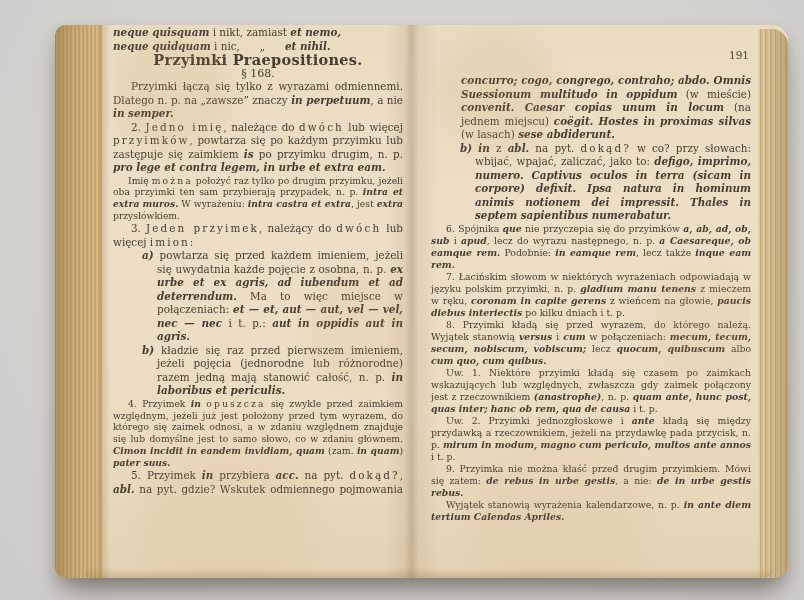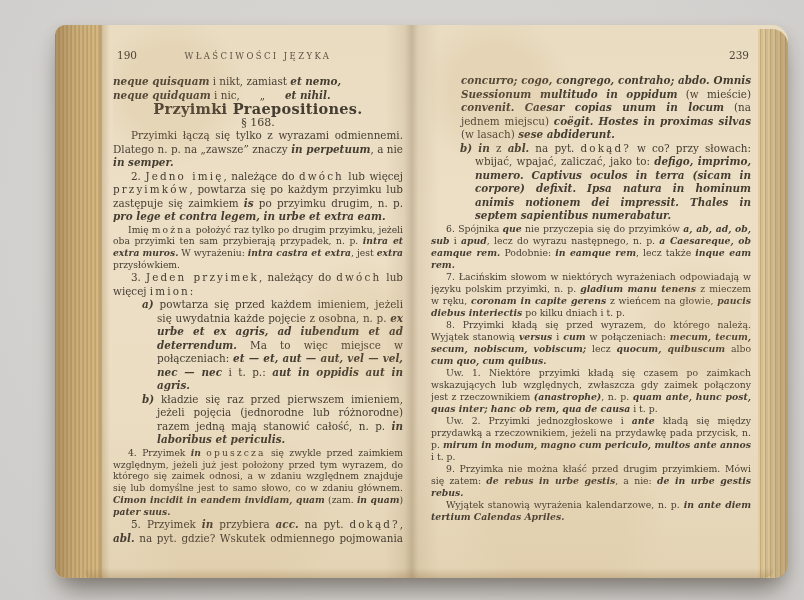--- a/index.html
+++ b/index.html
@@ -90,43 +90,39 @@
 </head>
 <body>
 
 <div class="scene">
   <div class="book">
     <div class="edge-left"></div>
     <div class="edge-right"></div>
     <div class="gutter"></div>
 
     <div class="page page-left">
-      <div class="pghead">
-        <span class="pgnum pgnum-left">190</span>
-        <span class="runhead">WŁAŚCIWOŚCI JĘZYKA</span>
-      </div>
       <div class="pgbody">
           <p class="p-intro"><span class="lat">neque quisquam</span><span> i nikt, zamiast </span><span class="lat">et nemo,</span></p>
           <p class="p-intro"><span class="lat">neque quidquam</span><span> i nic,</span><span>&nbsp;&nbsp;&nbsp;&nbsp;&nbsp;&nbsp;„&nbsp;&nbsp;&nbsp;&nbsp;&nbsp;&nbsp;</span><span class="lat">et nihil.</span></p>
           <p class="p-heading"><span>Przyimki Praepositiones.</span></p>
           <p class="p-section"><span>§ 168.</span></p>
           <p class="p-body"><span>Przyimki łączą się tylko z wyrazami odmiennemi. Dlatego n. p. na „zawsze” znaczy </span><span class="lat">in perpetuum</span><span>, a nie </span><span class="lat">in semper.</span></p>
           <p class="p-body"><span>2. </span><span class="sp">Jedno imię</span><span>, należące do </span><span class="sp">dwóch</span><span> lub więcej </span><span class="sp">przyimków</span><span>, powtarza się po każdym przyimku lub zastępuje się zaimkiem </span><span class="lat">is</span><span> po przyimku drugim, n. p. </span><span class="lat">pro lege et contra legem, in urbe et extra eam.</span></p>
           <p class="p-small"><span>Imię </span><span class="sp">można</span><span> położyć raz tylko po drugim przyimku, jeżeli oba przyimki ten sam przybierają przypadek, n. p. </span><span class="lat">intra et extra muros.</span><span> W wyrażeniu: </span><span class="lat">intra castra et extra</span><span>, jest </span><span class="lat">extra</span><span> przysłówkiem.</span></p>
           <p class="p-body"><span>3. </span><span class="sp">Jeden przyimek</span><span>, należący do </span><span class="sp">dwóch</span><span> lub więcej </span><span class="sp">imion:</span></p>
           <p class="p-item"><span class="lat">a)</span><span> powtarza się przed każdem imieniem, jeżeli się uwydatnia każde pojęcie z osobna, n. p. </span><span class="lat">ex urbe et ex agris, ad iubendum et ad deterrendum.</span><span> Ma to więc miejsce w połączeniach: </span><span class="lat">et — et, aut — aut, vel — vel, nec — nec</span><span> i t. p.: </span><span class="lat">aut in oppidis aut in agris.</span></p>
           <p class="p-item"><span class="lat">b)</span><span> kładzie się raz przed pierwszem imieniem, jeżeli pojęcia (jednorodne lub różnorodne) razem jedną mają stanowić całość, n. p. </span><span class="lat">in laboribus et periculis.</span></p>
           <p class="p-small"><span>4. Przyimek </span><span class="lat">in</span><span> </span><span class="sp">opuszcza</span><span> się zwykle przed zaimkiem względnym, jeżeli już jest położony przed tym wyrazem, do którego się zaimek odnosi, a w zdaniu względnem znajduje się lub domyślne jest to samo słowo, co w zdaniu głównem. </span><span class="lat">Cimon incidit in eandem invidiam, quam</span><span> (zam. </span><span class="lat">in quam</span><span>) </span><span class="lat">pater suus.</span></p>
           <p class="p-body"><span>5. Przyimek </span><span class="lat">in</span><span> przybiera </span><span class="lat">acc.</span><span> na pyt. </span><span class="sp">dokąd?</span><span>, </span><span class="lat">abl.</span><span> na pyt. gdzie? Wskutek odmiennego pojmowania stosunku pojęć kładzie się jednak:</span></p>
         </div>
     </div>
 
     <div class="page page-right">
       <div class="pghead">
-        <span class="pgnum pgnum-right">239</span>
+        <span class="pgnum pgnum-right">191</span>
       </div>
       <div class="pgbody">
           <p class="p-cont"><span class="lat">concurro; cogo, congrego, contraho; abdo. Omnis Suessionum multitudo in oppidum</span><span> (w mieście) </span><span class="lat">convenit. Caesar copias unum in locum</span><span> (na jednem miejscu) </span><span class="lat">coëgit. Hostes in proximas silvas</span><span> (w lasach) </span><span class="lat">sese abdiderunt.</span></p>
           <p class="p-item"><span class="lat">b)</span><span> </span><span class="lat">in</span><span> z </span><span class="lat">abl.</span><span> na pyt. </span><span class="sp">dokąd?</span><span> w co? przy słowach: wbijać, wpajać, zaliczać, jako to: </span><span class="lat">defigo, imprimo, numero.</span><span> </span><span class="lat">Captivus oculos in terra (sicam in corpore) defixit. Ipsa natura in hominum animis notionem dei impressit. Thales in septem sapientibus numerabatur.</span></p>
           <p class="p-note"><span>6. Spójnika </span><span class="lat">que</span><span> nie przyczepia się do przyimków </span><span class="lat">a, ab, ad, ob, sub</span><span> i </span><span class="lat">apud</span><span>, lecz do wyrazu następnego, n. p. </span><span class="lat">a Caesareque, ob eamque rem.</span><span> Podobnie: </span><span class="lat">in eamque rem</span><span>, lecz także </span><span class="lat">inque eam rem.</span></p>
           <p class="p-note"><span>7. Łacińskim słowom w niektórych wyrażeniach odpowiadają w języku polskim przyimki, n. p. </span><span class="lat">gladium manu tenens</span><span> z mieczem w ręku, </span><span class="lat">coronam in capite gerens</span><span> z wieńcem na głowie, </span><span class="lat">paucis diebus interiectis</span><span> po kilku dniach i t. p.</span></p>
           <p class="p-note"><span>8. Przyimki kładą się przed wyrazem, do którego należą. Wyjątek stanowią </span><span class="lat">versus</span><span> i </span><span class="lat">cum</span><span> w połączeniach: </span><span class="lat">mecum, tecum, secum, nobiscum, vobiscum;</span><span> lecz </span><span class="lat">quocum, quibuscum</span><span> albo </span><span class="lat">cum quo, cum quibus.</span></p>
           <p class="p-note"><span>Uw. 1. Niektóre przyimki kładą się czasem po zaimkach wskazujących lub względnych, zwłaszcza gdy zaimek połączony jest z rzeczownikiem </span><span class="lat">(anastrophe)</span><span>, n. p. </span><span class="lat">quam ante, hunc post, quas inter; hanc ob rem, qua de causa</span><span> i t. p.</span></p>
           <p class="p-note"><span>Uw. 2. Przyimki jednozgłoskowe i </span><span class="lat">ante</span><span> kładą się między przydawką a rzeczownikiem, jeżeli na przydawkę pada przycisk, n. p. </span><span class="lat">mirum in modum, magno cum periculo, multos ante annos</span><span> i t. p.</span></p>
           <p class="p-note"><span>9. Przyimka nie można kłaść przed drugim przyimkiem. Mówi się zatem: </span><span class="lat">de rebus in urbe gestis</span><span>, a nie: </span><span class="lat">de in urbe gestis rebus.</span></p>

